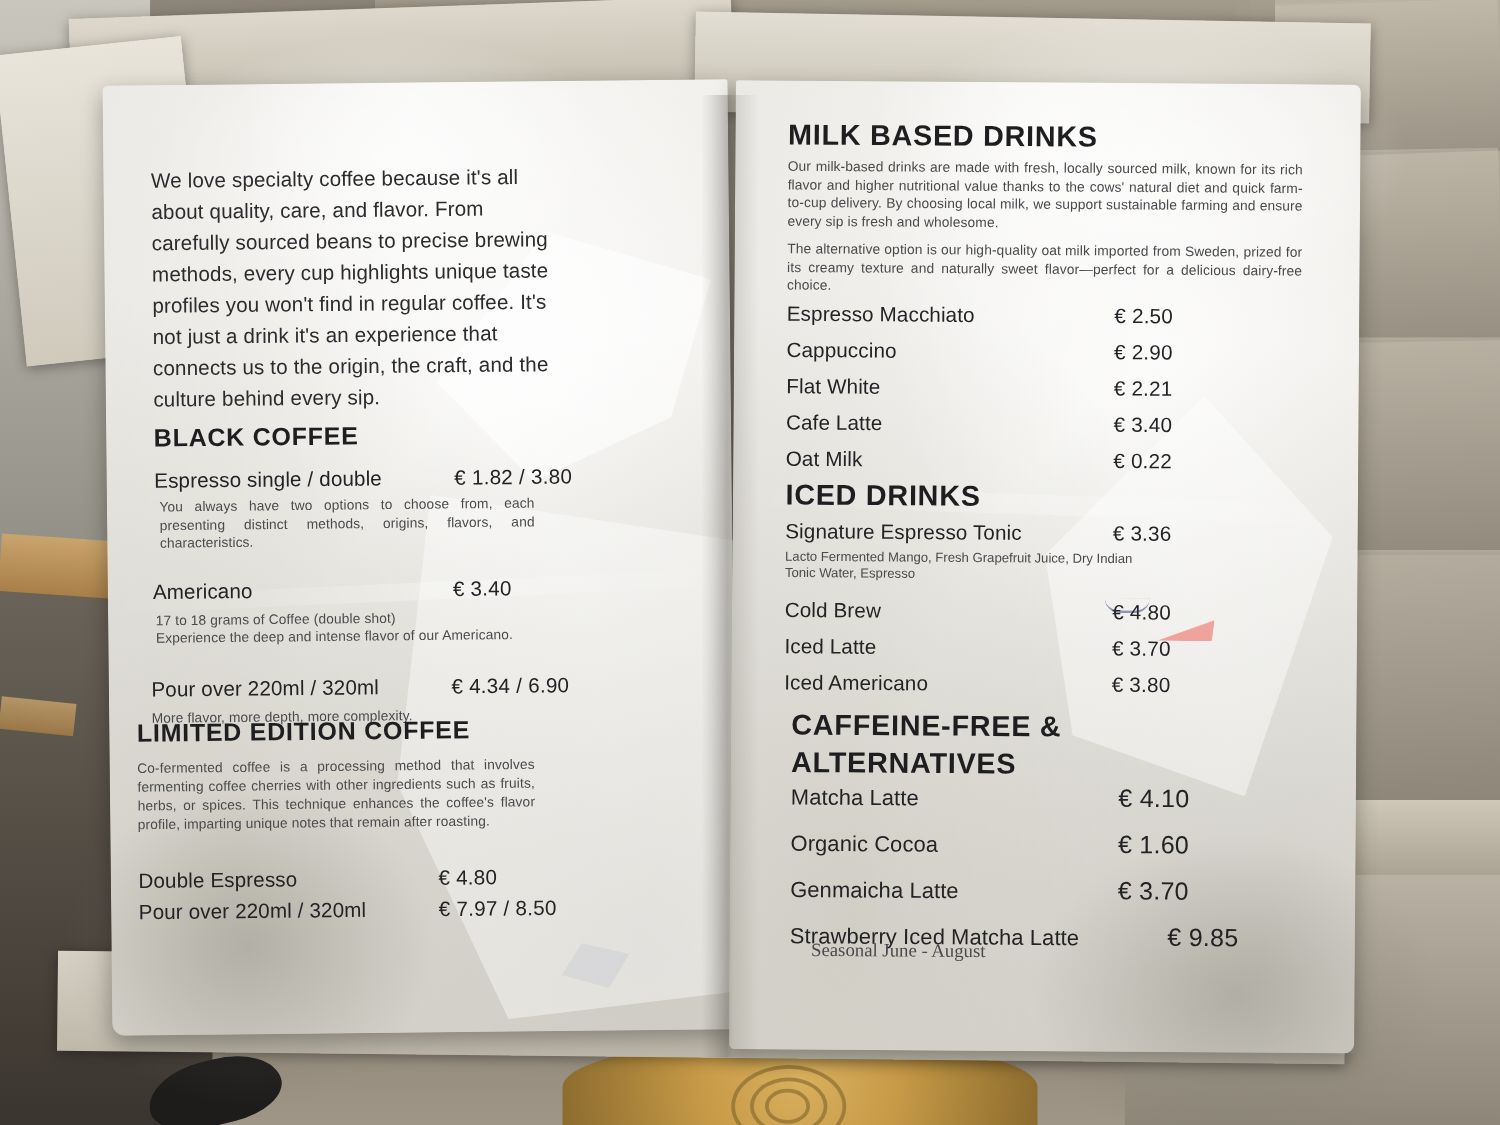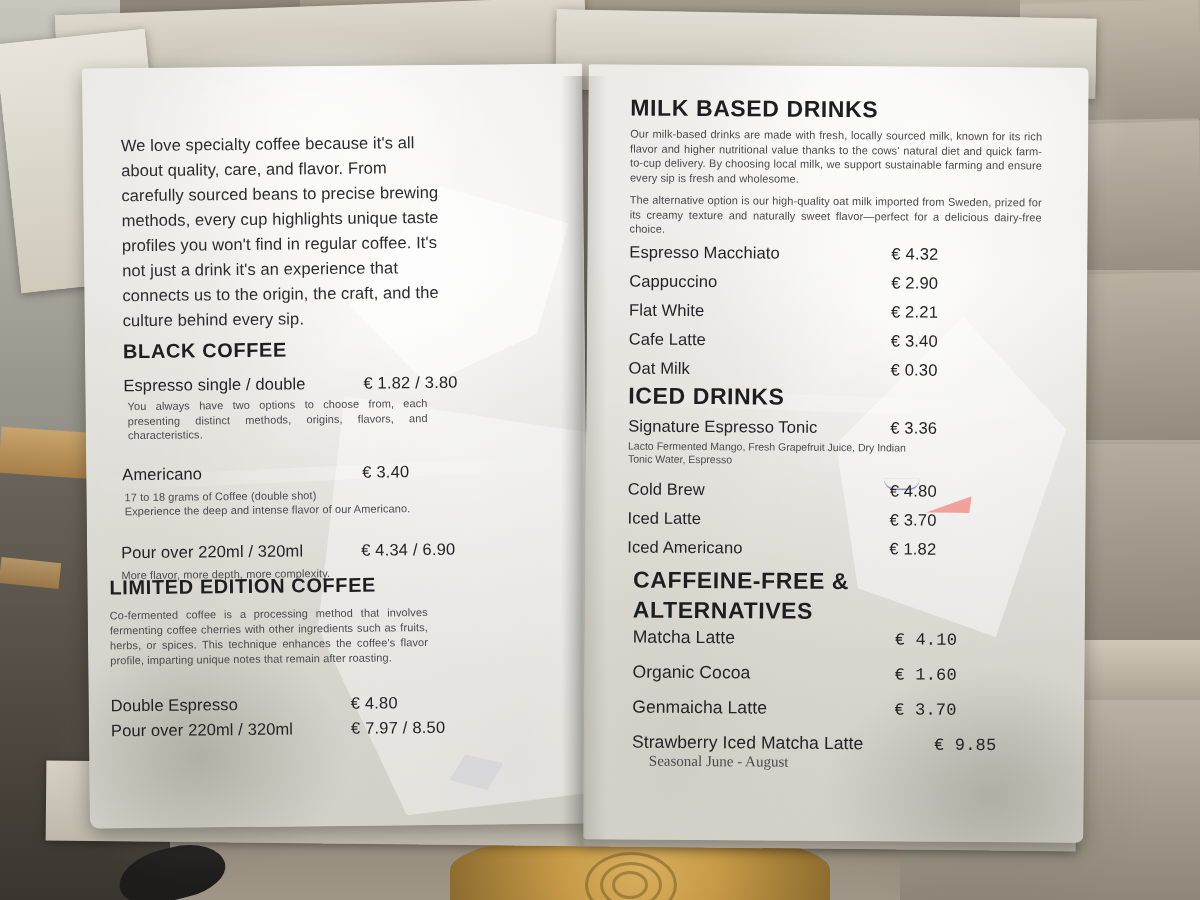--- a/index.html
+++ b/index.html
@@ -204,21 +204,21 @@
   .sub {
     font-size: 10.5px;
     line-height: 13px;
     color: #4a4a4d;
     margin-top: -6px;
     margin-bottom: 10px;
     width: 300px;
   }
   .bigrow { margin-bottom: 14px; }
   .bigrow .n { font-size: 17.5px; width: 262px; }
-  .bigrow .p { font-size: 17px; font-family: Liberation Mono, monospace; }
+  .bigrow .p { font-size: 20px; }
 
   
   .crease {
     position:absolute;
     background: linear-gradient(90deg, rgba(255,255,255,0), rgba(255,255,255,.55), rgba(255,255,255,0));
     pointer-events:none;
   }
   .glare {
     position:absolute;
     pointer-events:none;
@@ -333,37 +333,37 @@
         <div class="content">
 
           <div id="r-milk-head" class="sec-head big">MILK BASED DRINKS</div>
 
           <div id="r-milk-p1" class="item-desc justify">Our milk-based drinks are made with fresh, locally sourced milk, known for its rich flavor and higher nutritional value thanks to the cows' natural diet and quick farm-to-cup delivery. By choosing local milk, we support sustainable farming and ensure every sip is fresh and wholesome.</div>
           <div id="r-milk-p2" class="item-desc justify">The alternative option is our high-quality oat milk imported from Sweden, prized for its creamy texture and naturally sweet flavor—perfect for a delicious dairy-free choice.</div>
 
           <div id="r-milk-items">
             <div class="mrow">
               <div class="n item-name">Espresso Macchiato</div>
-              <div class="p item-price">€ 4.32</div>
+              <div class="p item-price">€ 2.50</div>
             </div>
             <div class="mrow">
               <div class="n item-name">Cappuccino</div>
               <div class="p item-price">€ 2.90</div>
             </div>
             <div class="mrow">
               <div class="n item-name">Flat White</div>
               <div class="p item-price">€ 2.21</div>
             </div>
             <div class="mrow">
               <div class="n item-name">Cafe Latte</div>
               <div class="p item-price">€ 3.40</div>
             </div>
             <div class="mrow">
               <div class="n item-name">Oat Milk</div>
-              <div class="p item-price">€ 0.30</div>
+              <div class="p item-price">€ 0.22</div>
             </div>
           </div>
 
           <div id="r-iced-head" class="sec-head big">ICED DRINKS</div>
 
           <div id="r-iced-items">
             <div class="mrow" style="margin-bottom:4px;">
               <div class="n item-name">Signature Espresso Tonic</div>
               <div class="p item-price">€ 3.36</div>
             </div>
@@ -371,21 +371,21 @@
             <div class="mrow">
               <div class="n item-name">Cold Brew</div>
               <div class="p item-price">€ 4.80</div>
             </div>
             <div class="mrow">
               <div class="n item-name">Iced Latte</div>
               <div class="p item-price">€ 3.70</div>
             </div>
             <div class="mrow">
               <div class="n item-name">Iced Americano</div>
-              <div class="p item-price">€ 1.82</div>
+              <div class="p item-price">€ 3.80</div>
             </div>
           </div>
 
           <div id="r-caf-head" class="sec-head big">CAFFEINE-FREE &amp; ALTERNATIVES</div>
 
           <div id="r-caf-items">
             <div class="mrow bigrow">
               <div class="n item-name">Matcha Latte</div>
               <div class="p item-price">€ 4.10</div>
             </div>

